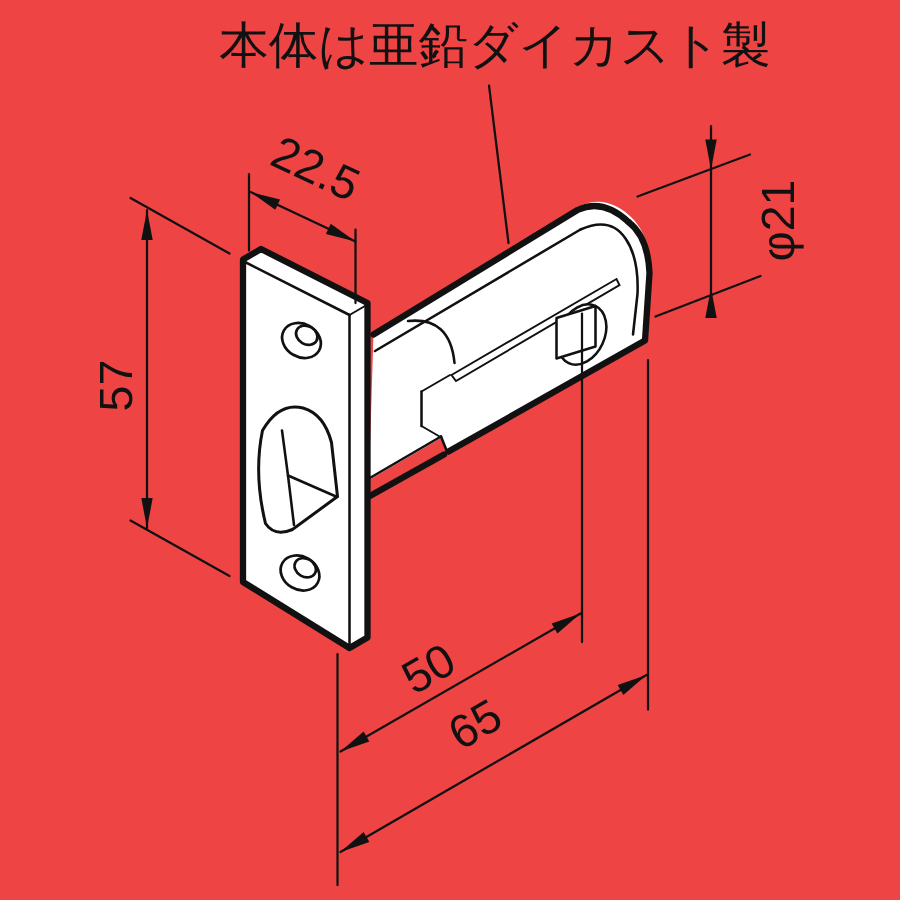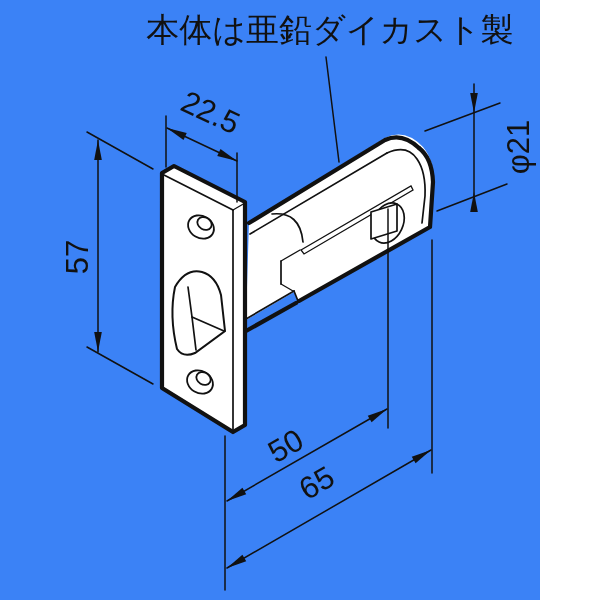--- a/index.html
+++ b/index.html
@@ -1,16 +1,16 @@
 <!DOCTYPE html>
 <html><head>
 <meta charset="utf-8">
 <style>
   html,body{margin:0;padding:0;background:#ffffff;}
-  .stage{width:540px;height:600px;position:relative;background:#3b82f6;overflow:hidden;}
+  .stage{width:600px;height:600px;position:relative;background:#ef4444;overflow:hidden;}
   svg{display:block;}
   .title-text{
     font-family:"Liberation Sans",sans-serif;
     font-size:33px;
     font-weight:500;
     fill:#111111;
   }
   .dim-text{
     font-family:"Liberation Sans",sans-serif;
     font-size:31px;

